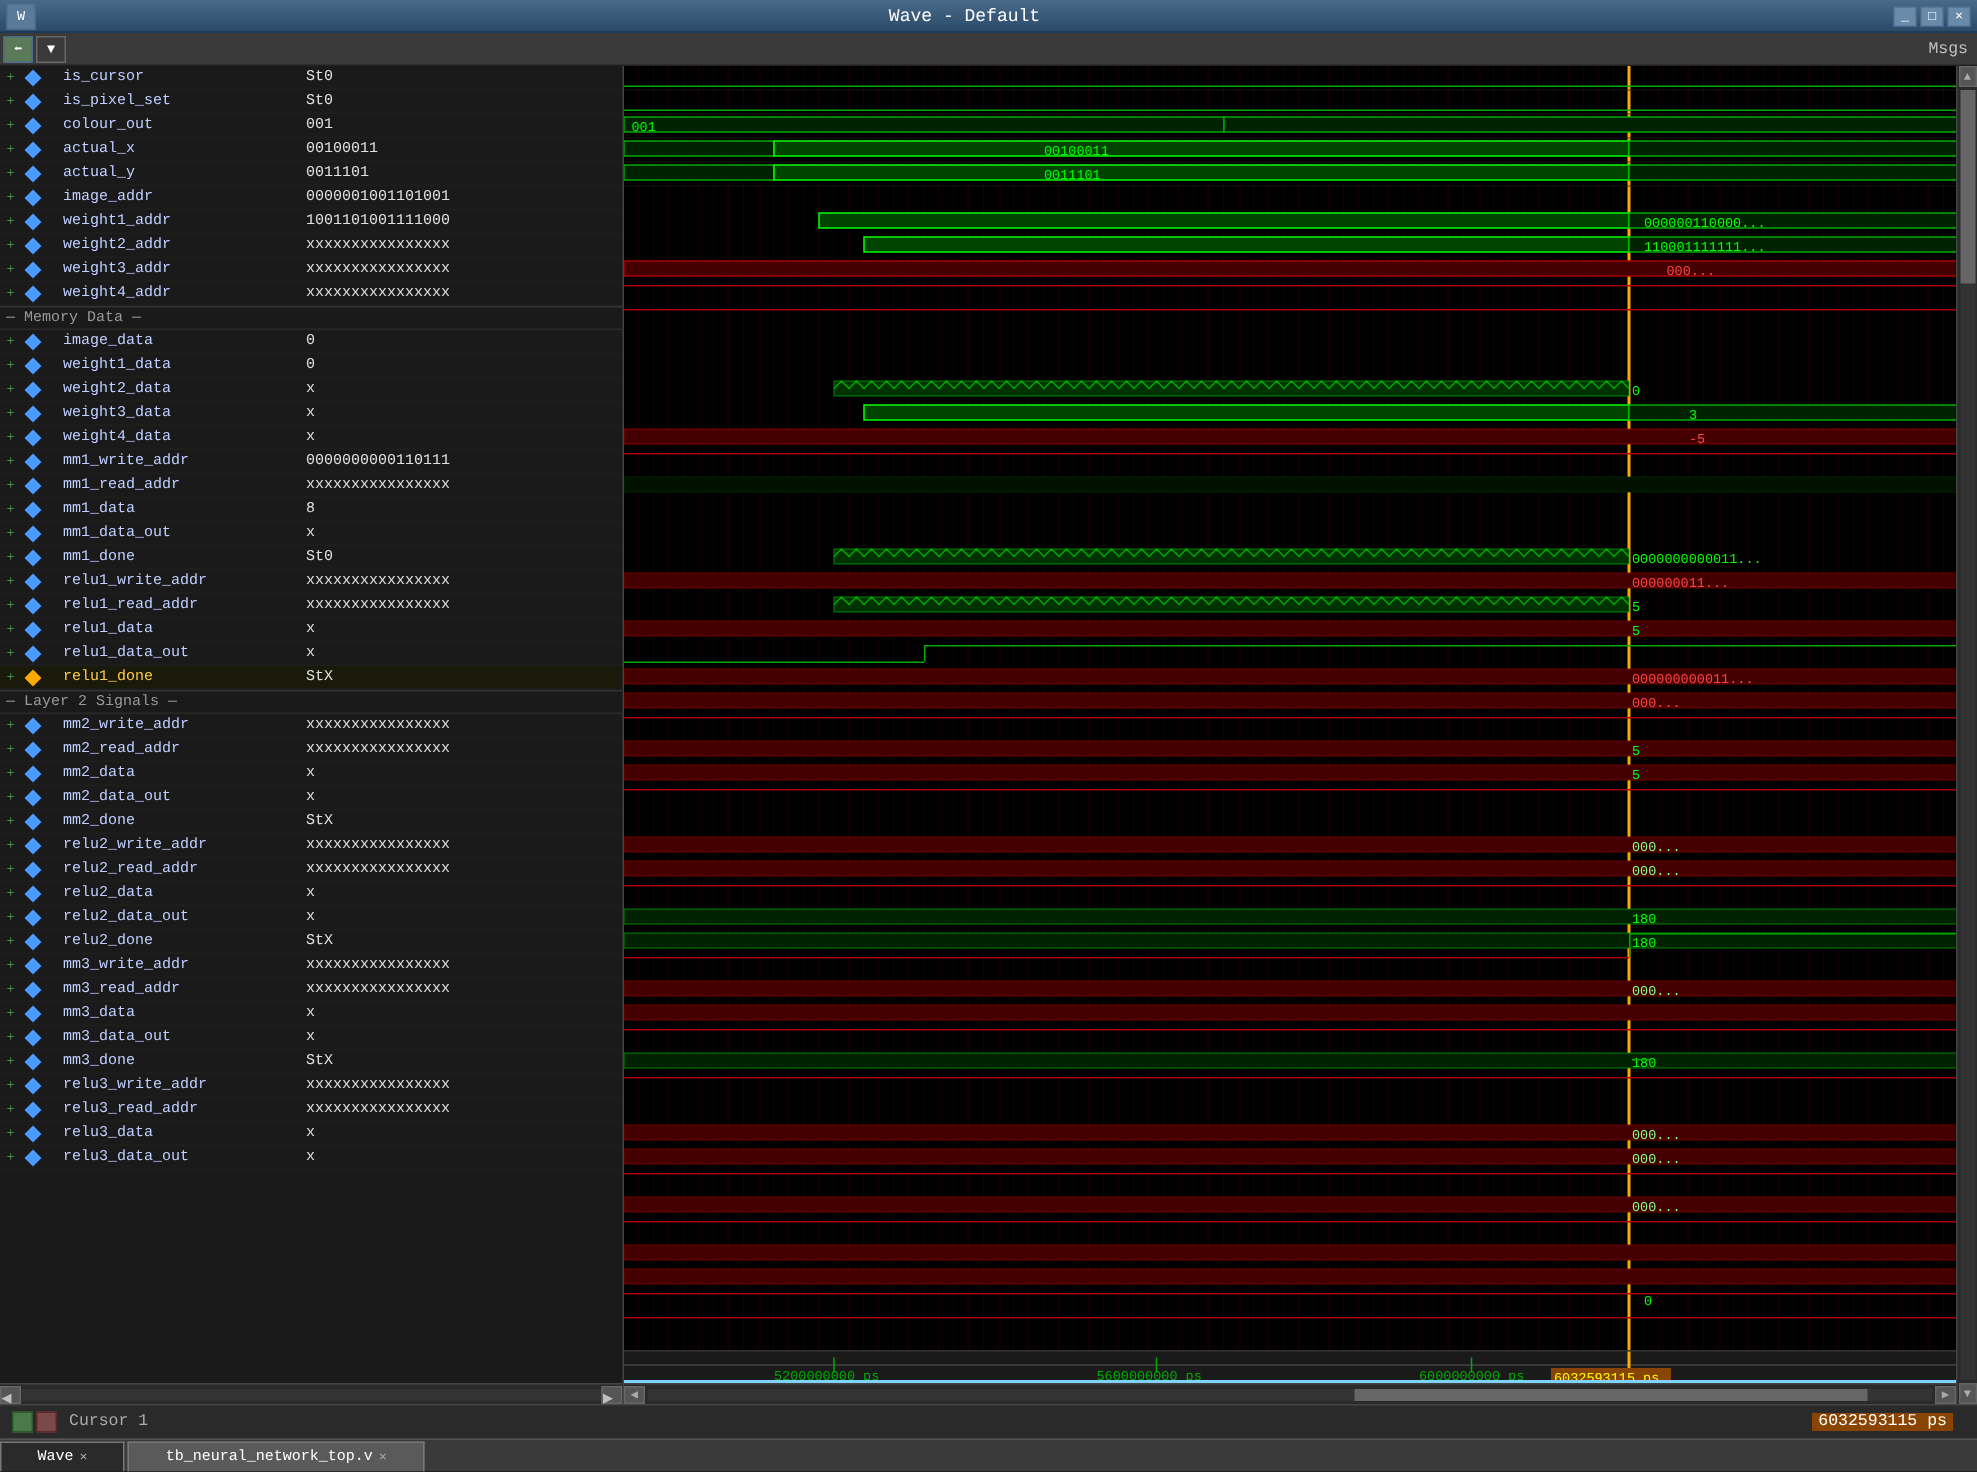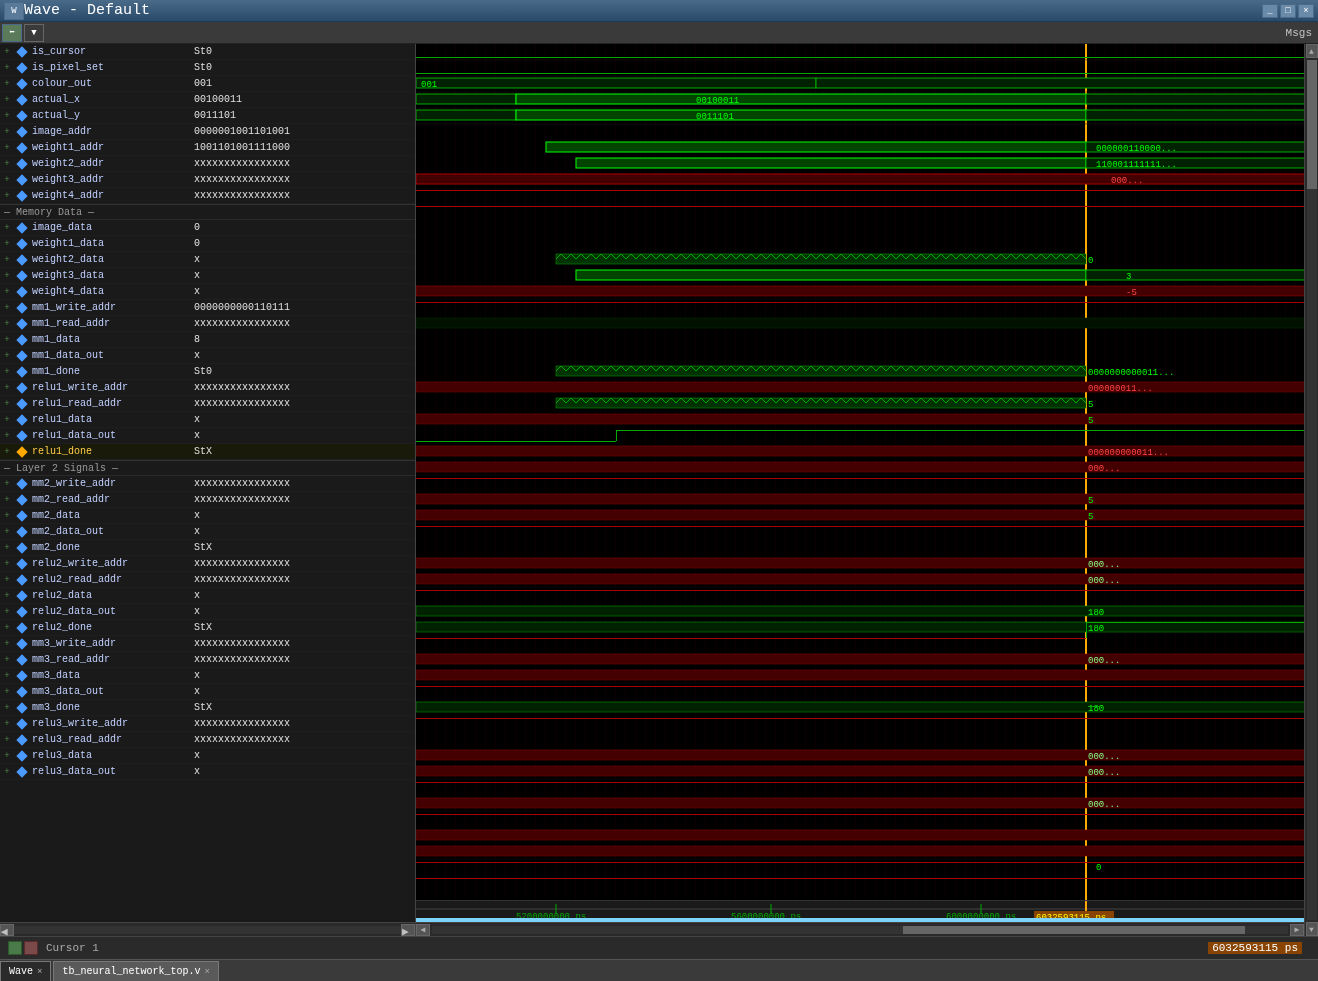--- a/index.html
+++ b/index.html
@@ -7,21 +7,21 @@
     
     
     #titlebar {
       background: linear-gradient(to bottom, #4a6a8a, #2a4a6a);
       height: 22px;
       display: flex;
       align-items: center;
       padding: 0 4px;
       border-bottom: 1px solid #1a3a5a;
     }
-    #titlebar .title { color: white; font-size: 15px; flex: 1; }
+    #titlebar .title { color: white; font-size: 12px; flex: 1; text-align: center; }
     #titlebar .controls { display: flex; gap: 2px; }
     #titlebar .ctrl-btn { width: 16px; height: 14px; background: #6a8aaa; border: 1px solid #4a6a8a; display: flex; align-items: center; justify-content: center; font-size: 9px; color: white; cursor: pointer; }
 
     
     #menubar {
       background: #3a3a3a;
       height: 22px;
       display: flex;
       align-items: center;
       padding: 0 2px;
@@ -45,21 +45,21 @@
       display: flex;
       align-items: center;
       height: 16px;
       border-bottom: 1px solid #1e1e1e;
     }
 
     .row-expand { width: 14px; height: 16px; display: flex; align-items: center; justify-content: center; color: #4a8a4a; font-size: 9px; flex-shrink: 0; }
     .row-icon { width: 16px; height: 16px; display: flex; align-items: center; justify-content: center; flex-shrink: 0; }
     .diamond { width: 8px; height: 8px; background: #4a9aff; transform: rotate(45deg); flex-shrink: 0; }
     .diamond-yellow { background: #ffaa00; }
-    .row-name { width: 160px; color: #c0d0ff; font-size: 10px; padding-left: 2px; overflow: hidden; text-overflow: ellipsis; white-space: nowrap; flex-shrink: 0; }
+    .row-name { width: 160px; color: #c0d0ff; font-size: 10px; padding-left: 2px; overflow: hidden; text-overflow: ellipsis; white-space: nowrap; flex-shrink: 0; margin-left: 10px; }
     .row-value { flex: 1; color: #e0e0e0; font-size: 10px; padding-left: 4px; overflow: hidden; text-overflow: ellipsis; white-space: nowrap; font-family: Liberation Mono, monospace; }
 
     
     #timescale {
       height: 22px;
       background: #1a1a1a;
       border-bottom: 1px solid #333;
       display: flex;
       align-items: center;
       position: relative;
@@ -70,21 +70,21 @@
     
     #tabbar {
       height: 22px;
       background: #3a3a3a;
       display: flex;
       align-items: flex-end;
       border-top: 1px solid #555;
     }
     .tab {
       height: 20px;
-      padding: 0 8px;
+      padding: 0 24px;
       background: #5a5a5a;
       border: 1px solid #777;
       border-bottom: none;
       display: flex;
       align-items: center;
       font-size: 10px;
       color: #fff;
       cursor: pointer;
       gap: 4px;
       margin-right: 2px;
@@ -670,21 +670,21 @@
 
           <line x1="0" y1="16" x2="900" y2="16" stroke="#1a1a1a" stroke-width="0.5"></line>
           <line x1="0" y1="32" x2="900" y2="32" stroke="#1a1a1a" stroke-width="0.5"></line>
           <line x1="0" y1="48" x2="900" y2="48" stroke="#1a1a1a" stroke-width="0.5"></line>
           <line x1="0" y1="64" x2="900" y2="64" stroke="#1a1a1a" stroke-width="0.5"></line>
           <line x1="0" y1="80" x2="900" y2="80" stroke="#1a1a1a" stroke-width="0.5"></line>
 
         </svg>
       </div>
 
-      <div id="timescale" style="height:22px; background:#1a1a1a; border-top:1px solid #333; border-bottom:4px solid #7dd3fc; position:relative; overflow:hidden;">
+      <div id="timescale" style="height:22px; background:#1a1a1a; border-top:1px solid #333; border-bottom:2px solid #7dd3fc; position:relative; overflow:hidden;">
         <svg width="100%" height="22">
           <line x1="0" y1="10" x2="900" y2="10" stroke="#444" stroke-width="1"></line>
 
           <line x1="140" y1="5" x2="140" y2="15" stroke="#00aa00" stroke-width="1"></line>
           <text x="100" y="20" fill="#00aa00" font-size="9">5200000000 ps</text>
           <line x1="355" y1="5" x2="355" y2="15" stroke="#00aa00" stroke-width="1"></line>
           <text x="315" y="20" fill="#00aa00" font-size="9">5600000000 ps</text>
           <line x1="565" y1="5" x2="565" y2="15" stroke="#00aa00" stroke-width="1"></line>
           <text x="530" y="20" fill="#00aa00" font-size="9">6000000000 ps</text>
           <line x1="670" y1="0" x2="670" y2="22" stroke="#ffaa00" stroke-width="2"></line>

